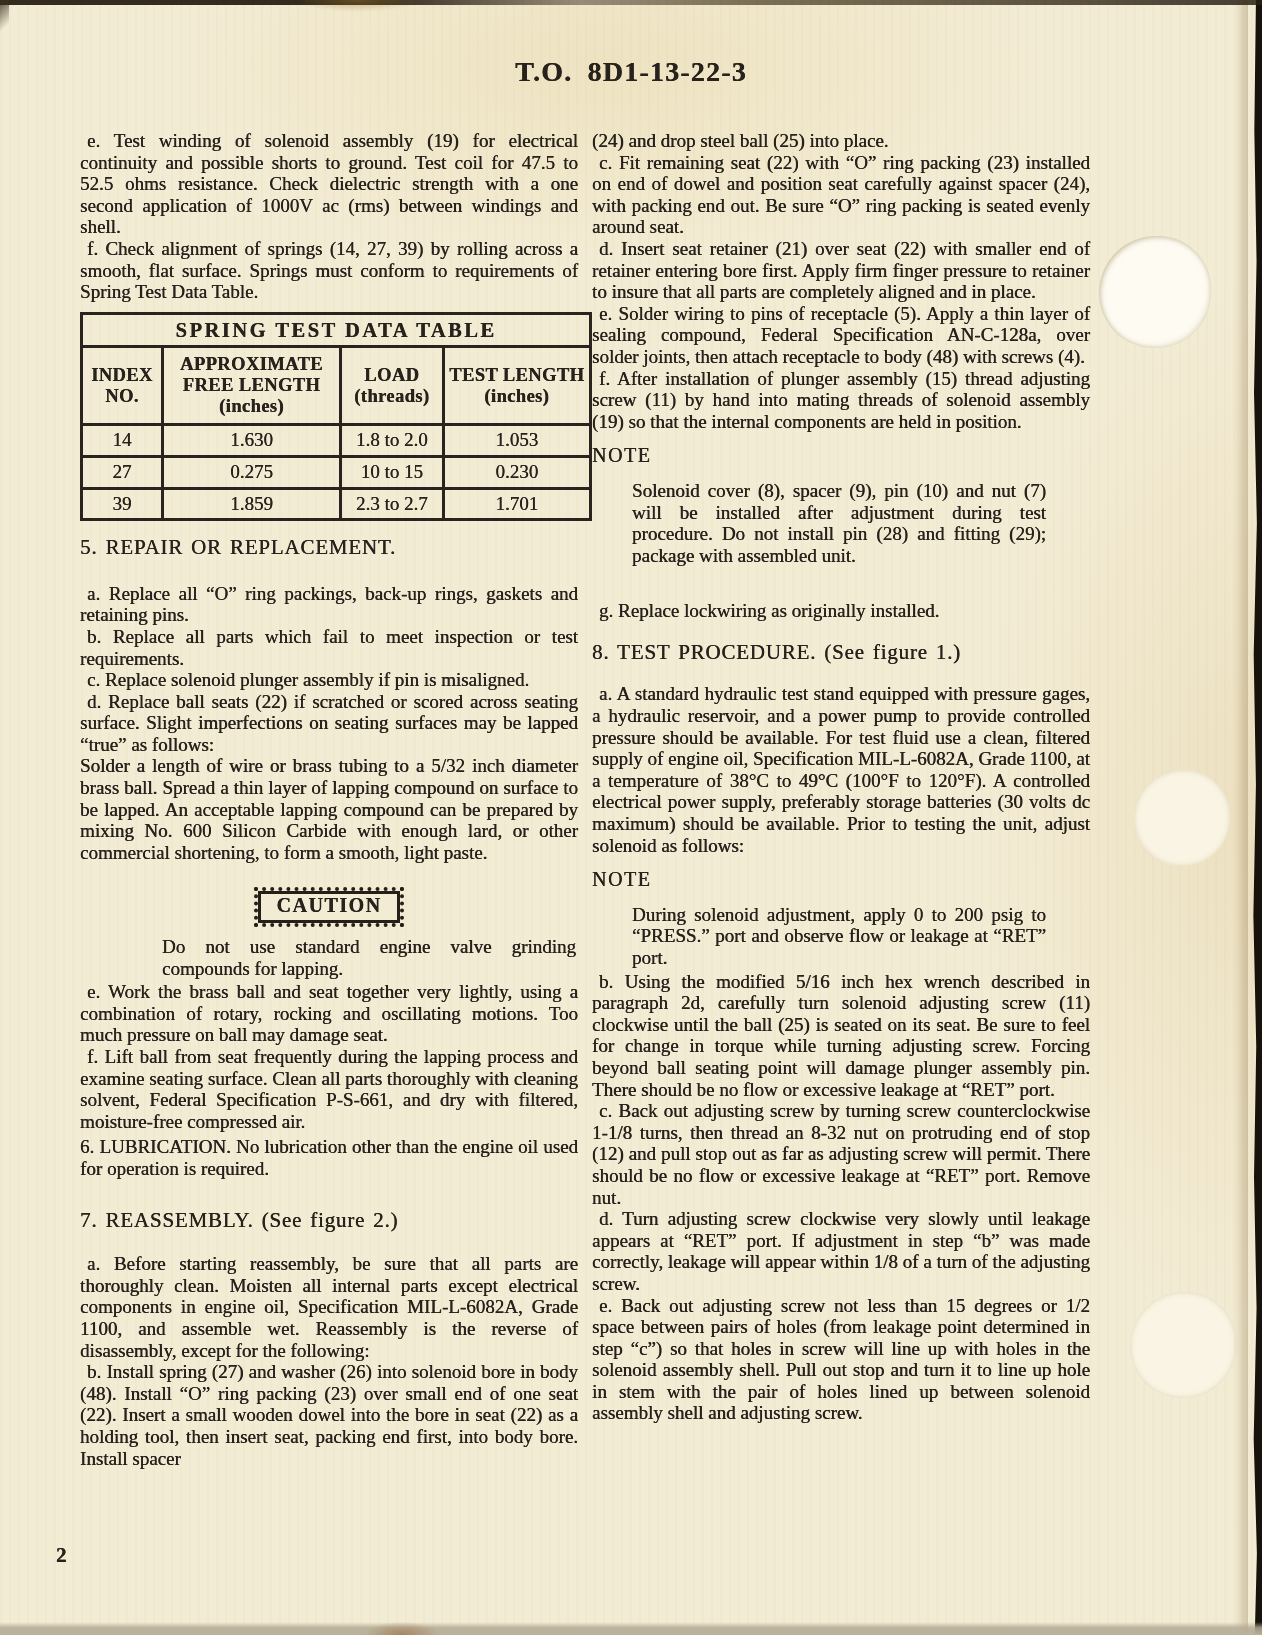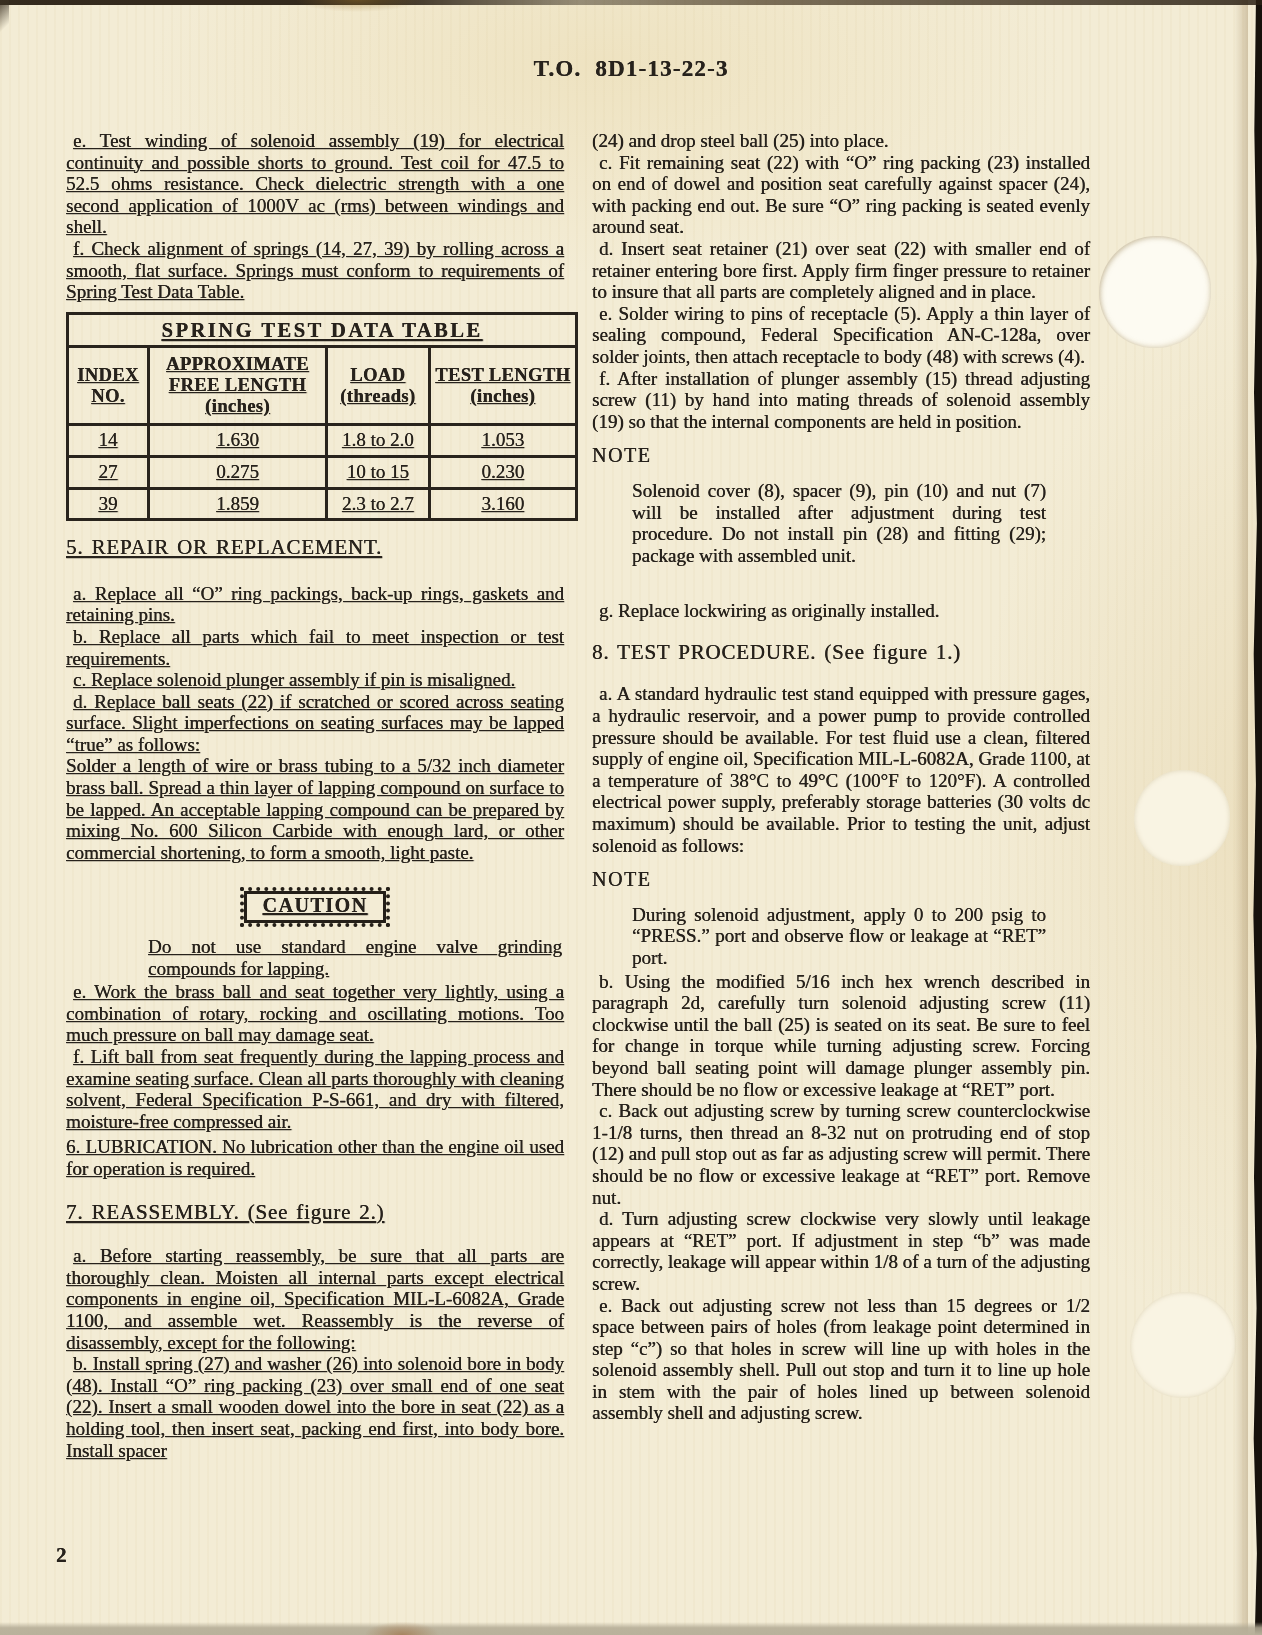--- a/index.html
+++ b/index.html
@@ -18,40 +18,40 @@
     position:absolute; inset:0; pointer-events:none;
     background:
       repeating-linear-gradient(90deg, rgba(216,198,152,.10) 0 2px, rgba(255,255,255,0) 2px 9px),
       radial-gradient(ellipse 700px 320px at 48% 4%, rgba(232,215,168,.45), rgba(0,0,0,0) 65%),
       radial-gradient(ellipse 500px 900px at 101% 50%, rgba(222,200,150,.35), rgba(0,0,0,0) 60%);
   }
   .doc-text { text-shadow:0.35px 0.25px 0 currentColor; }
 
   .header-title {
     position:absolute; top:56px; left:0; width:100%;
-    text-align:center; font-weight:700; font-size:23px;
+    text-align:center; font-weight:700; font-size:28px;
     letter-spacing:1.2px; word-spacing:7px;
   }
 
   .col {
     position:absolute; top:130px; width:498px;
     font-size:19px; line-height:21.6px; text-align:justify;
   }
-  .col-left  { left:66px;text-decoration:underline; }
+  .col-left  { left:80px; }
   .col-right { left:592px; }
 
   p.para  { text-indent:7px; }
   p.flush { text-indent:0; }
 
   .heading {
     font-size:21px; letter-spacing:.8px; word-spacing:2px;
     text-align:left;
   }
   .h-sec5 { margin:16px 0 24px; }
-  .h-sec7 { margin:22px 0 22px; }
+  .h-sec7 { margin:30px 0 22px; }
   .h-sec8 { margin:20px 0 20px; }
   .sec6   { margin-top:4px; }
 
   
   table.spring {
     border-collapse:collapse; width:512px;
     margin:9px 0 11px 0;
     background:transparent;
   }
   .spring th, .spring td { border:3px solid #29241d; }
@@ -179,21 +179,21 @@
         <tr>
           <td>27</td>
           <td>0.275</td>
           <td>10 to 15</td>
           <td>0.230</td>
         </tr>
         <tr>
           <td>39</td>
           <td>1.859</td>
           <td>2.3 to 2.7</td>
-          <td>3.160</td>
+          <td>1.701</td>
         </tr>
       </tbody>
     </table>
 
     <p class="heading h-sec5">5.  REPAIR OR REPLACEMENT.</p>
     <p class="para">a. Replace all “O” ring packings, back-up rings, gaskets and retaining pins.</p>
     <p class="para">b. Replace all parts which fail to meet inspection or test requirements.</p>
     <p class="para">c. Replace solenoid plunger assembly if pin is misaligned.</p>
     <p class="para">d. Replace ball seats (22) if scratched or scored across seating surface.  Slight imperfections on seating surfaces may be lapped “true” as follows:</p>
     <p class="flush">Solder a length of wire or brass tubing to a 5/32 inch diameter brass ball.  Spread a thin layer of lapping compound on surface to be lapped.  An acceptable lapping compound can be prepared by mixing No. 600 Silicon Carbide with enough lard, or other commercial shortening, to form a smooth, light paste.</p>

